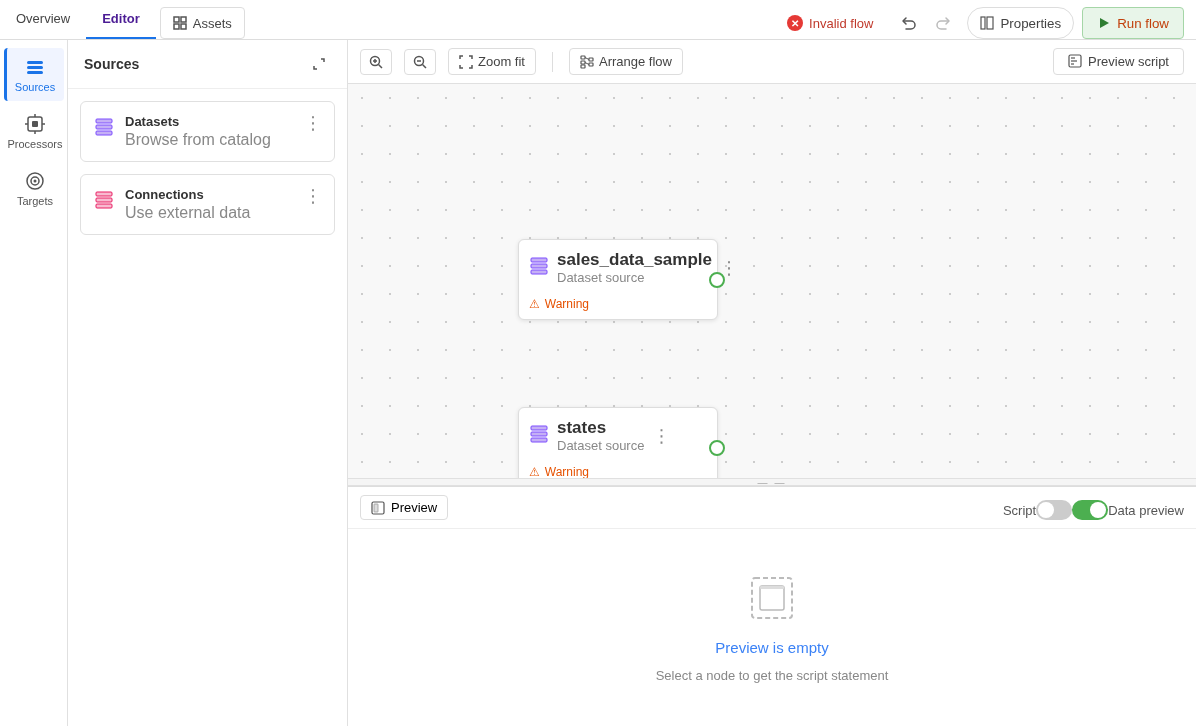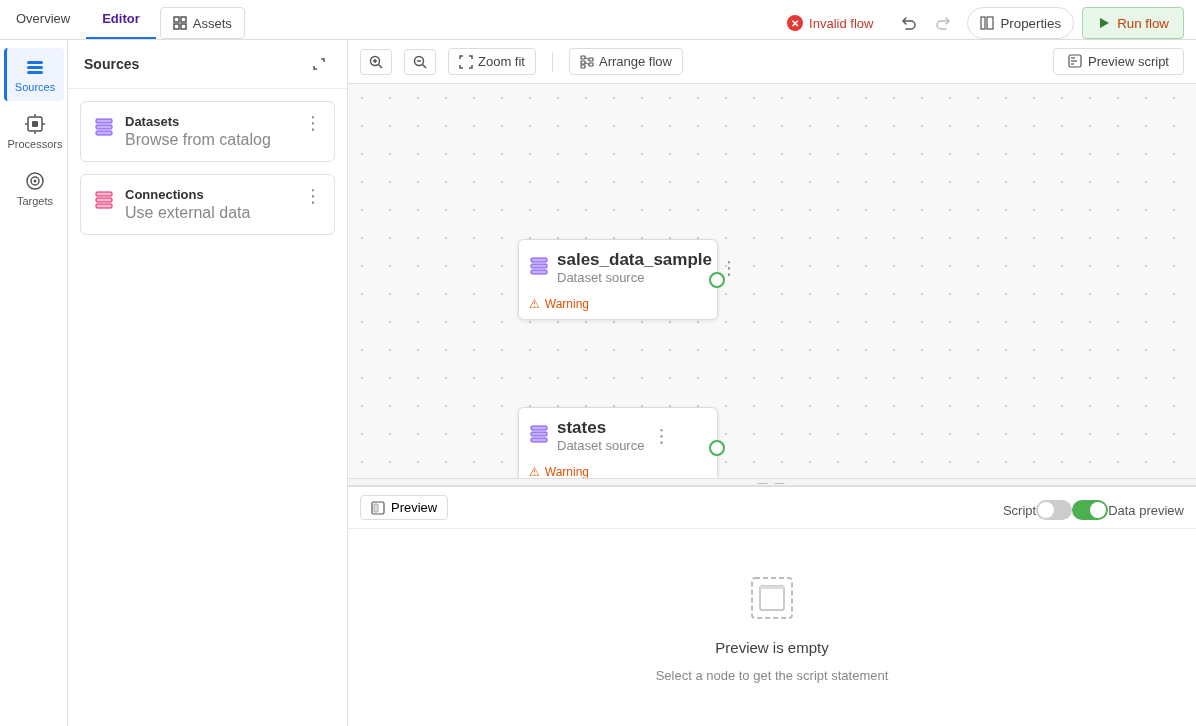--- a/index.html
+++ b/index.html
@@ -159,21 +159,21 @@
       position: absolute; top: 2px; width: 16px; height: 16px; border-radius: 50%; background: #fff;
     }
     .toggle.off .toggle-knob { left: 2px; }
     .toggle.on .toggle-knob { right: 2px; }
 
     .bottom-content {
       flex: 1; display: flex; flex-direction: column; align-items: center; justify-content: center;
       gap: 12px;
     }
     .empty-preview-icon { color: #bbb; }
-    .empty-preview-title { font-size: 15px; color: #404040; font-weight: 500; }
+    .empty-preview-title { font-size: 15px; color: #3b82f6; font-weight: 500; }
     .empty-preview-subtitle { font-size: 13px; color: #888; }
 
     
     .divider-handle {
       height: 8px; background: #f5f5f5; border-top: 1px solid #e0e0e0; border-bottom: 1px solid #e0e0e0;
       display: flex; align-items: center; justify-content: center; cursor: row-resize;
       flex-shrink: 0;
     }
     .divider-dots { color: #aaa; letter-spacing: 2px; font-size: 10px; }
 

